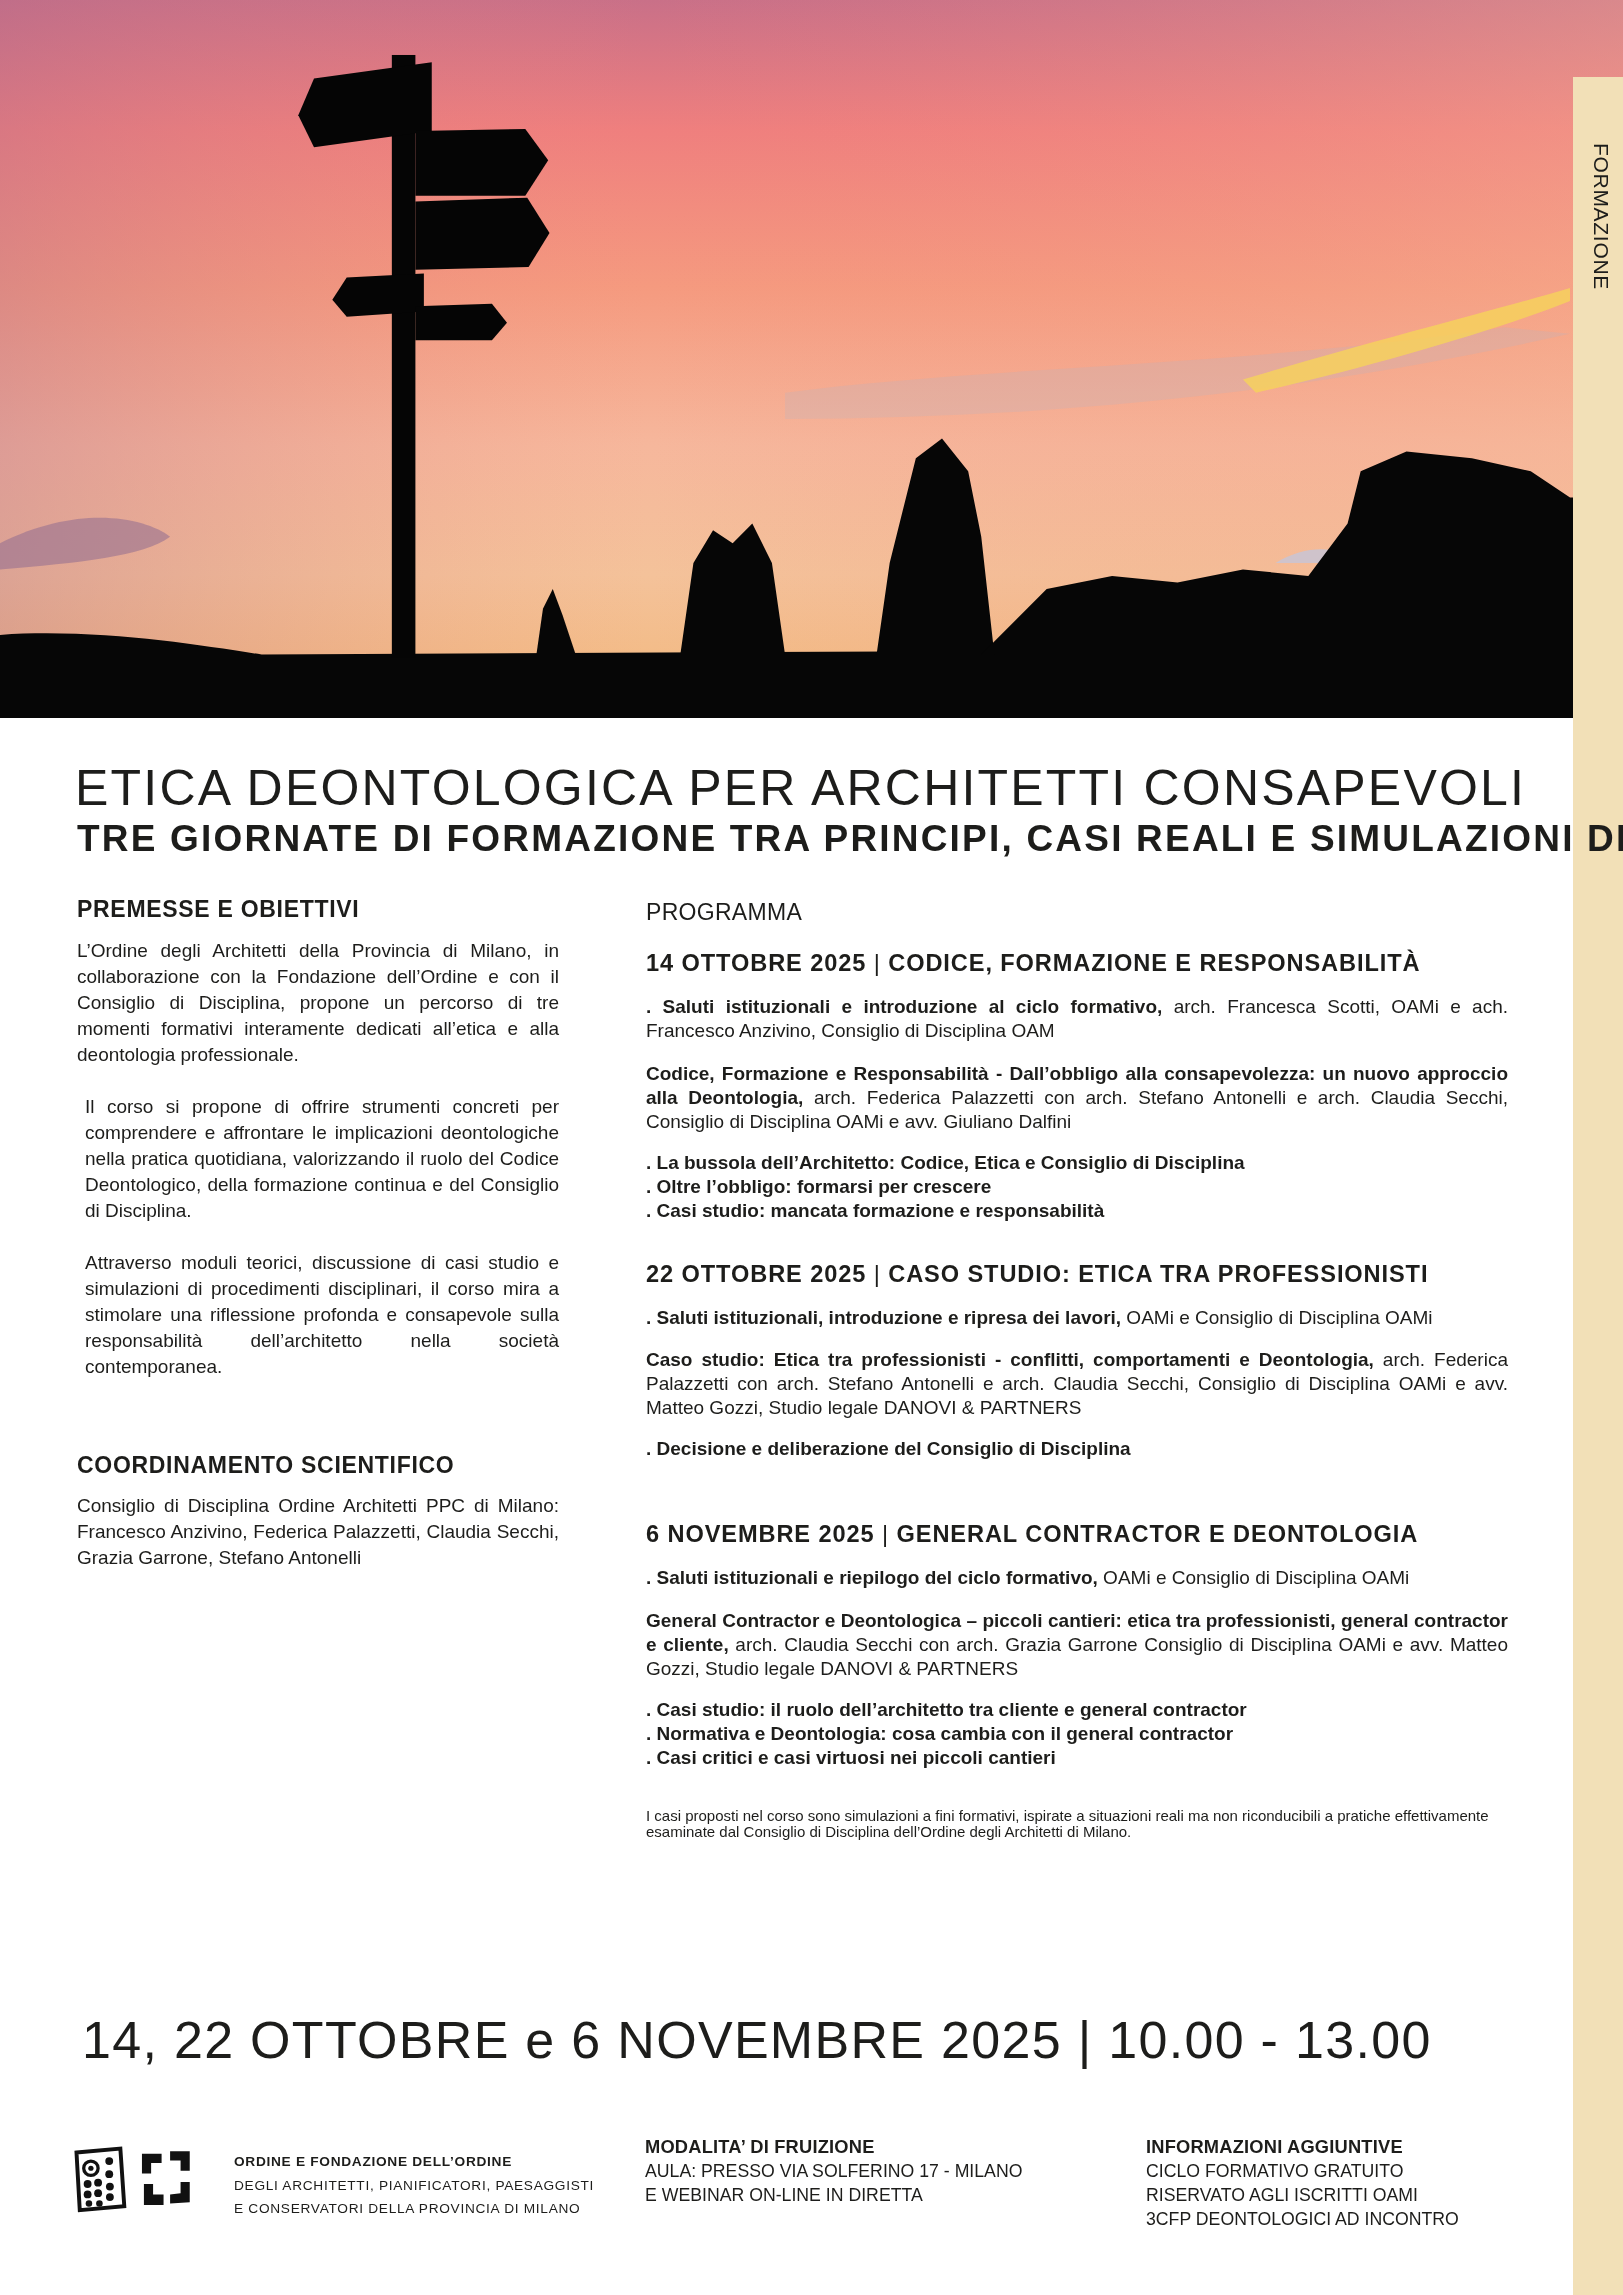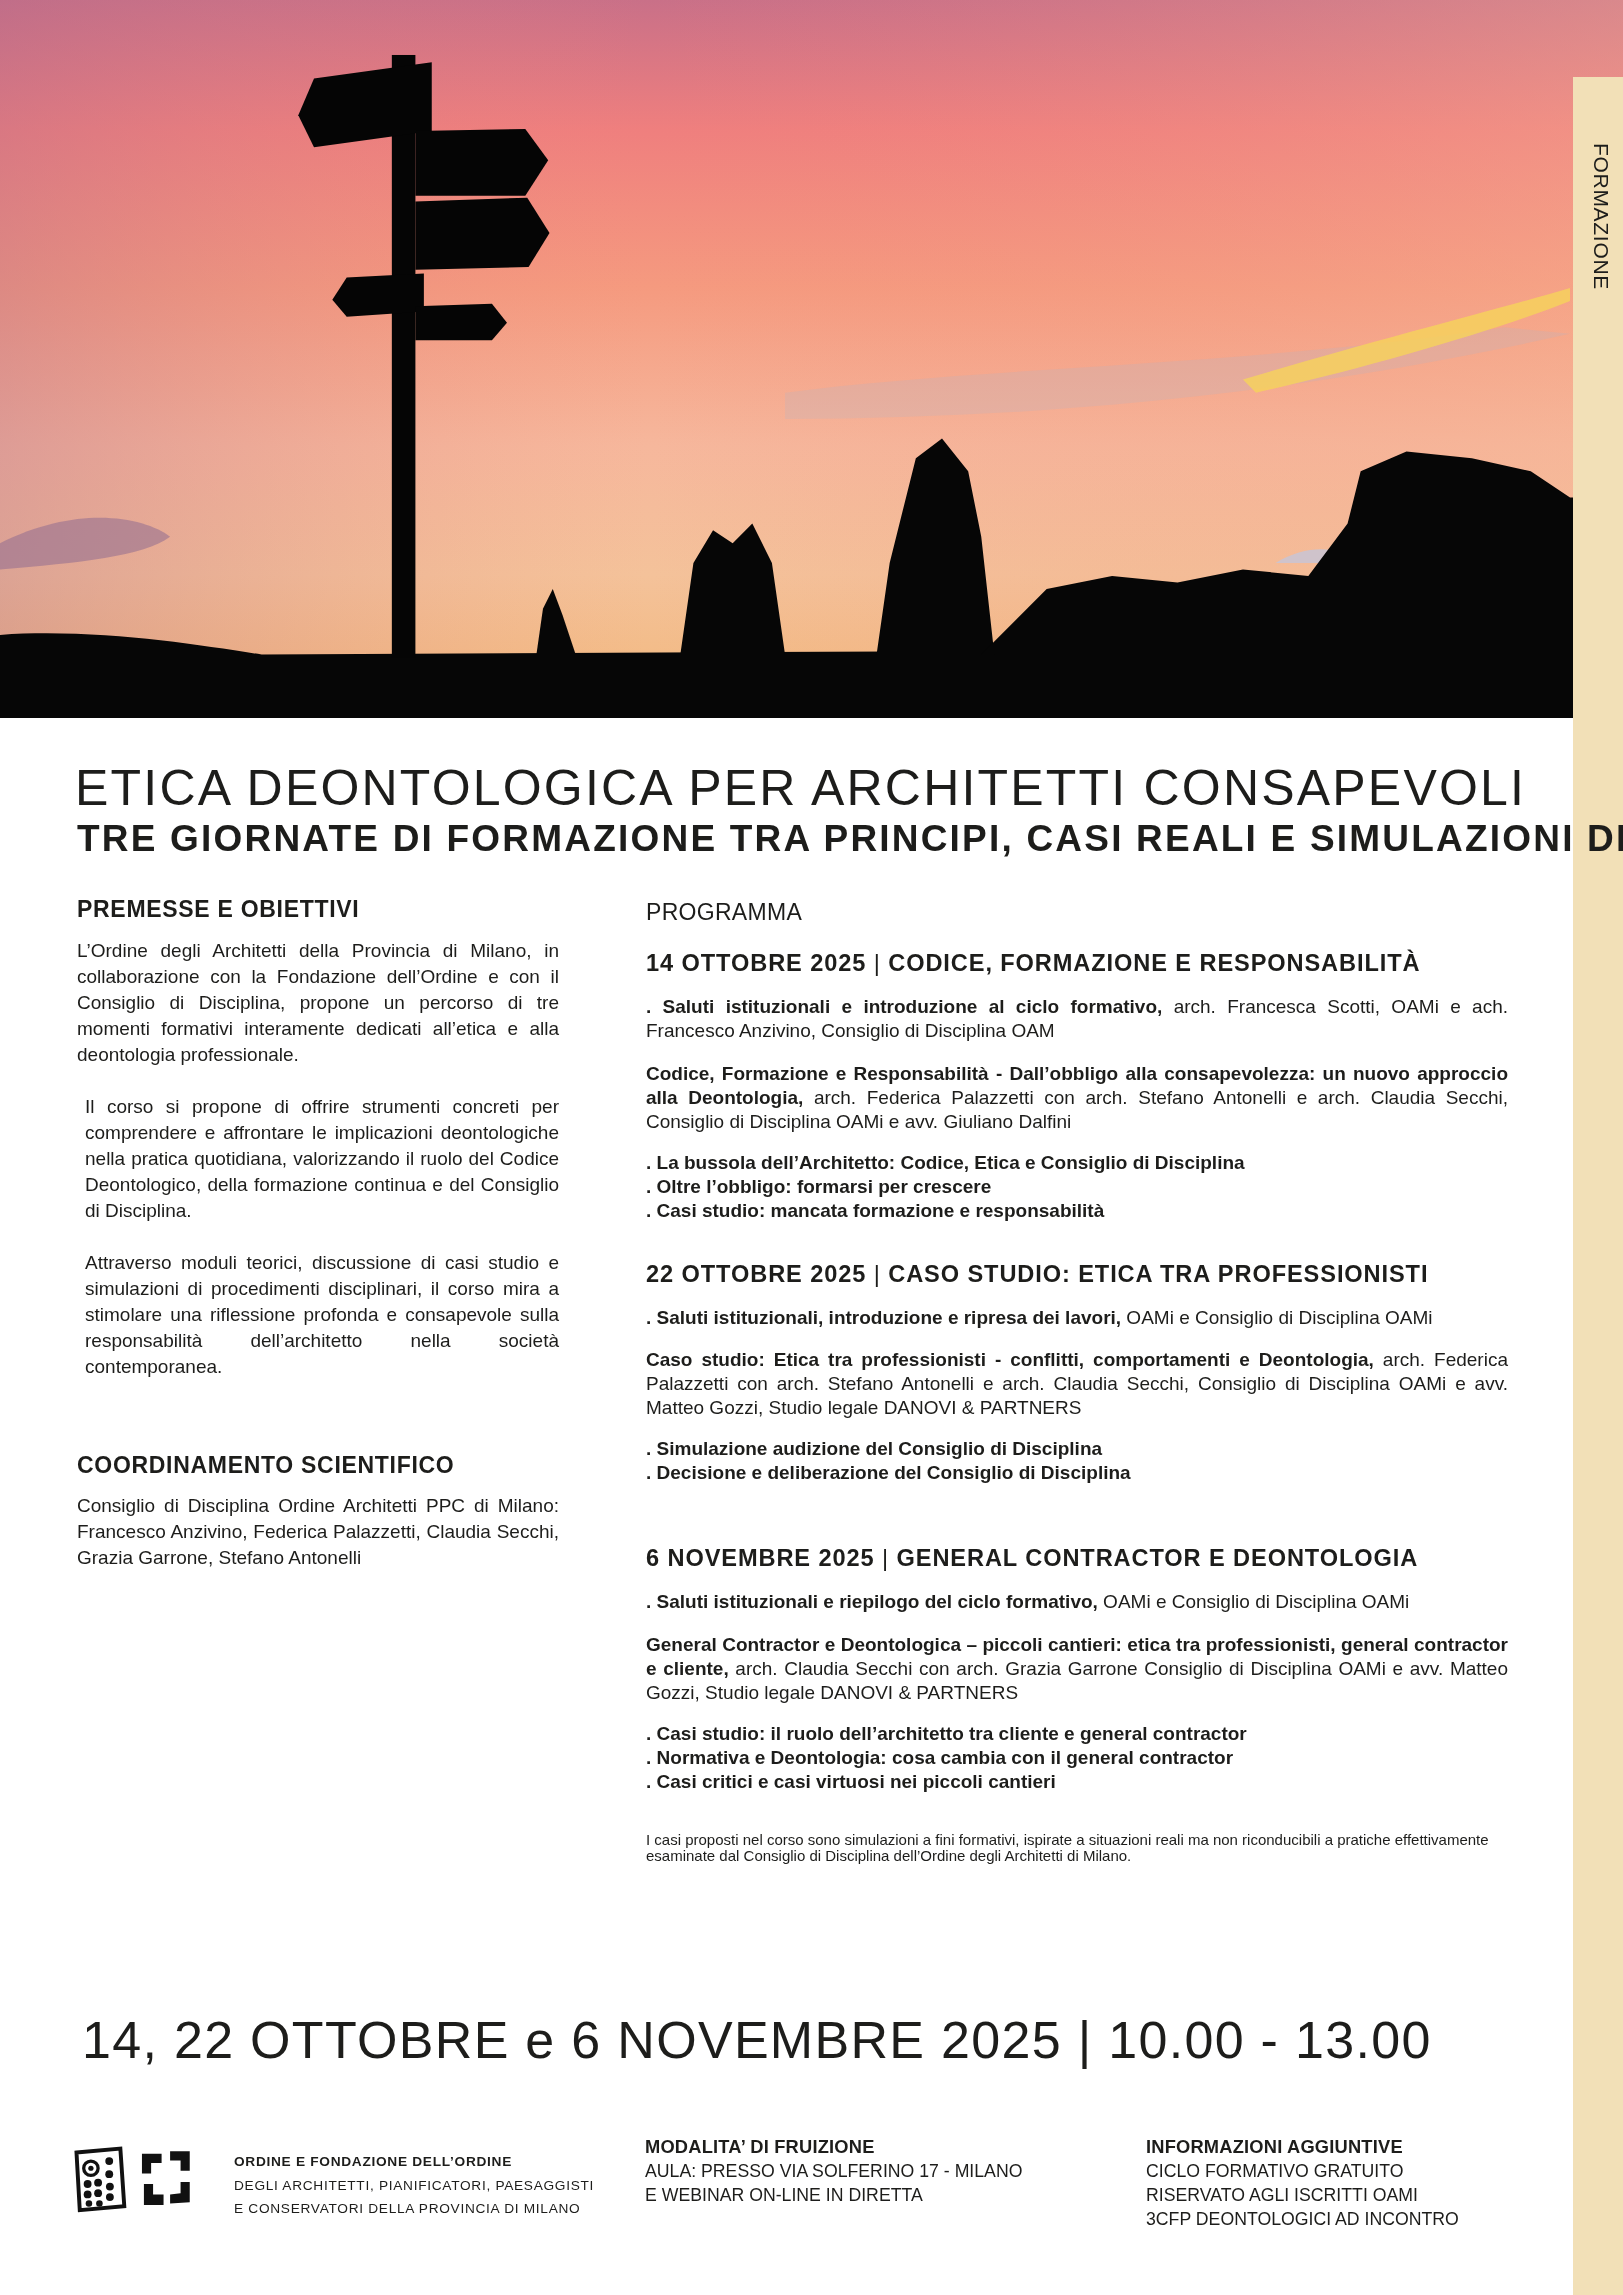--- a/index.html
+++ b/index.html
@@ -134,21 +134,20 @@
 
   <div class="day2">
     <div class="day-head">
       <span>22 OTTOBRE 2025</span>
       <span class="sep">|</span>
       <span>CASO STUDIO: ETICA TRA PROFESSIONISTI</span>
     </div>
     <p class="para"><b>. Saluti istituzionali, introduzione e ripresa dei lavori,</b><span> OAMi e Consiglio di Disciplina OAMi</span></p>
     <p class="para"><b>Caso studio: Etica tra professionisti - conflitti, comportamenti e Deontologia,</b><span> arch. Federica Palazzetti con arch. Stefano Antonelli e arch. Claudia Secchi, Consiglio di Disciplina OAMi e avv. Matteo Gozzi, Studio legale DANOVI &amp; PARTNERS</span></p>
     <div class="bullets">
-      <div>. Simulazione audizione del Consiglio di Disciplina</div>
       <div>. Decisione e deliberazione del Consiglio di Disciplina</div>
     </div>
   </div>
 
   <div class="day3">
     <div class="day-head">
       <span>6 NOVEMBRE 2025</span>
       <span class="sep">|</span>
       <span>GENERAL CONTRACTOR E DEONTOLOGIA</span>
     </div>

